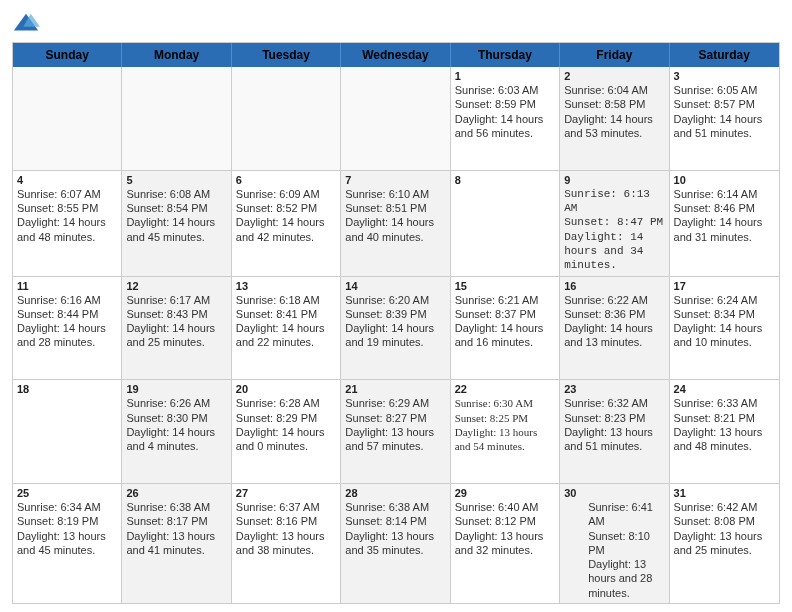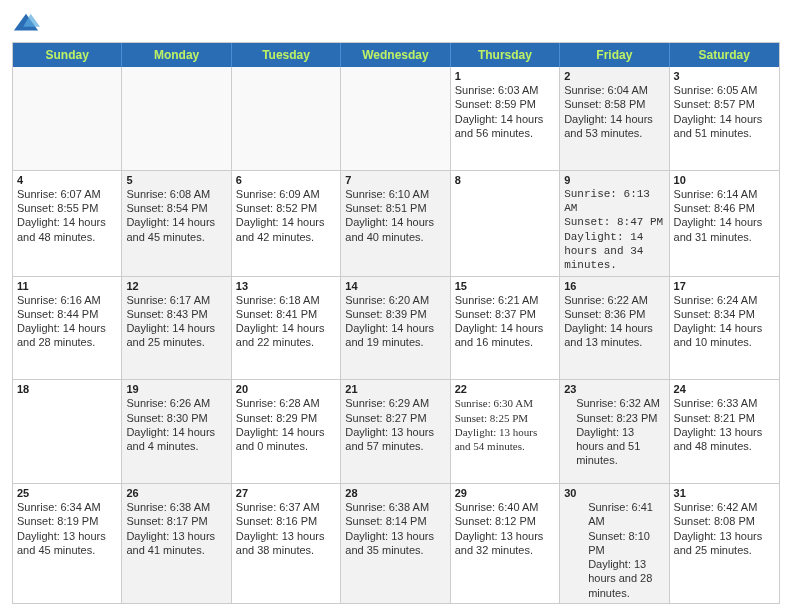--- a/index.html
+++ b/index.html
@@ -66,21 +66,21 @@
       display: flex;
       flex-direction: column;
       border: 1px solid #ccc;
     }
     .cal-header {
       display: grid;
       grid-template-columns: repeat(7, 1fr);
       background: #2a6db5;
     }
     .cal-header-cell {
-      color: #bef264;
+      color: #000000;
       font-size: 12px;
       font-weight: bold;
       text-align: center;
       padding: 5px 2px;
       border-right: 1px solid #4a8fd5;
     }
     .cal-header-cell:last-child { border-right: none; }
     .cal-body {
       flex: 1;
       display: flex;
@@ -282,21 +282,21 @@
 Daylight: 13 hours and 57 minutes.</div>
           </div>
           <div class="cal-cell">
             <span class="day-num">22</span>
             <div class="cell-text" style="white-space: pre-line; font-family: Liberation Serif, serif;">Sunrise: 6:30 AM
 Sunset: 8:25 PM
 Daylight: 13 hours and 54 minutes.</div>
           </div>
           <div class="cal-cell alt-bg">
             <span class="day-num">23</span>
-            <div class="cell-text" style="white-space: pre-line; margin-left: 12px;">Sunrise: 6:32 AM
+            <div class="cell-text" style="white-space: pre-line;">Sunrise: 6:32 AM
 Sunset: 8:23 PM
 Daylight: 13 hours and 51 minutes.</div>
           </div>
           <div class="cal-cell">
             <span class="day-num">24</span>
             <div class="cell-text" style="white-space: pre-line;">Sunrise: 6:33 AM
 Sunset: 8:21 PM
 Daylight: 13 hours and 48 minutes.</div>
           </div>
         </div>

